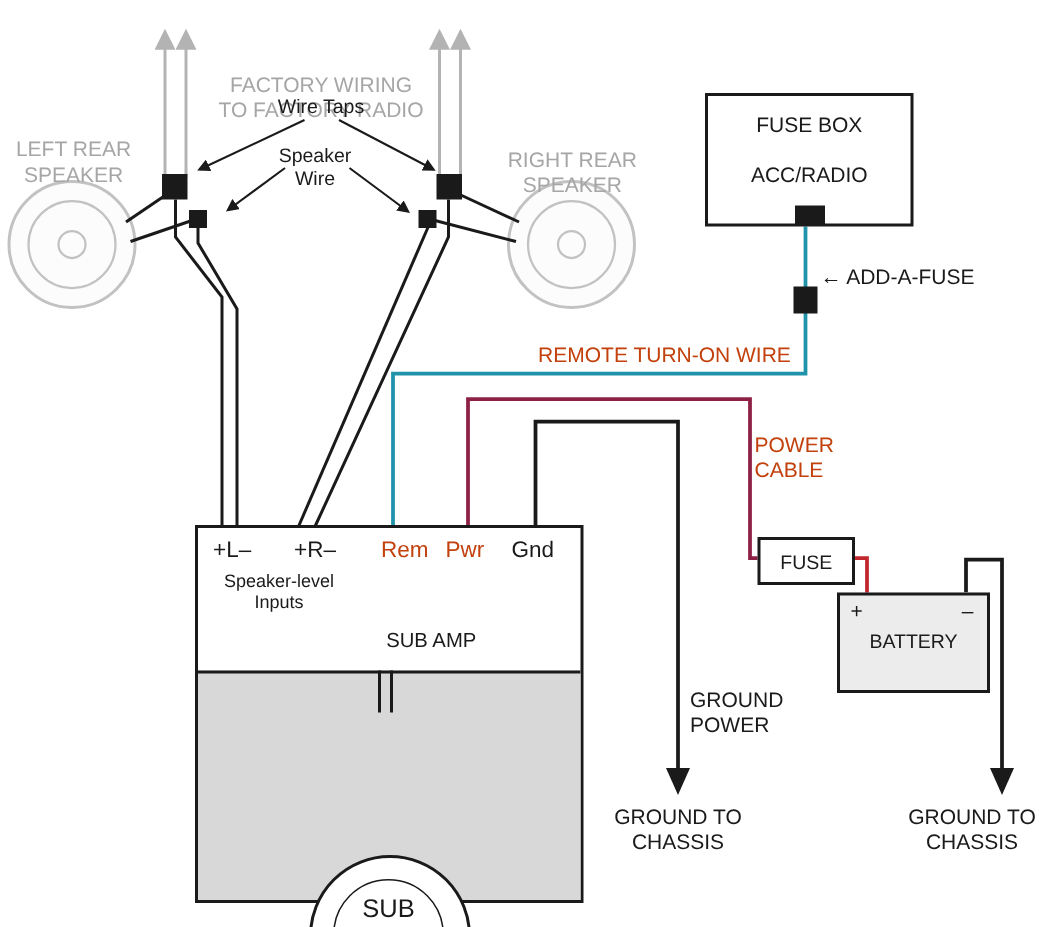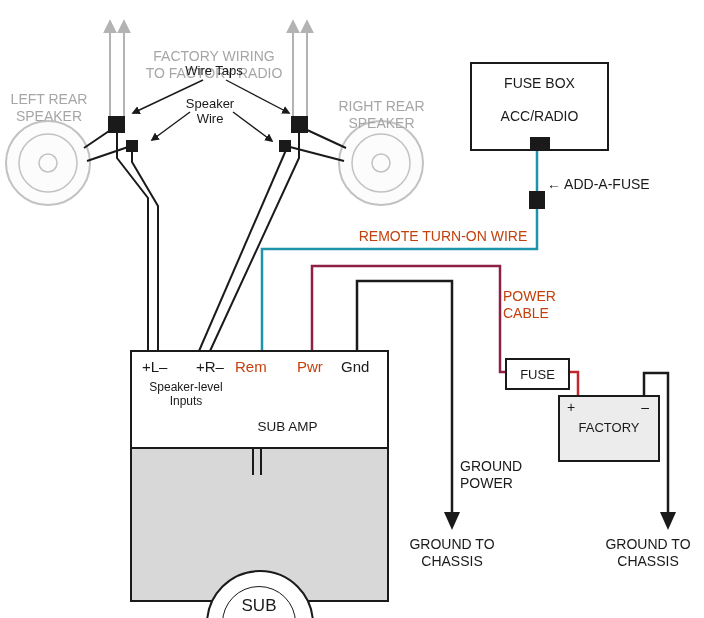--- a/index.html
+++ b/index.html
@@ -136,27 +136,27 @@
     <div class="title">FUSE BOX</div>
     <div class="slot">ACC/RADIO</div>
     <div class="conn"></div>
   </div>
 
   <div class="box fuse">FUSE</div>
 
   <div class="box battery">
     <div class="plus">+</div>
     <div class="minus">–</div>
-    <div class="name">FACTORY</div>
+    <div class="name">BATTERY</div>
   </div>
 
   <div class="box amp">
     <span class="inp" style="left:10px;">+L–</span>
     <span class="inp" style="left:64px;">+R–</span>
-    <span class="inp teal" style="left:103px;">Rem</span>
+    <span class="inp teal" style="left:122px;">Rem</span>
     <span class="inp maroon" style="left:165px;">Pwr</span>
     <span class="inp" style="left:209px;">Gnd</span>
     <div class="slv">Speaker-level
 Inputs</div>
     <div class="ampname">SUB AMP</div>
     <div class="panel"></div>
     <div class="stub" style="left:120px;"></div>
     <div class="stub" style="left:128px;"></div>
     <div class="subouter">
       <div class="subinner">

